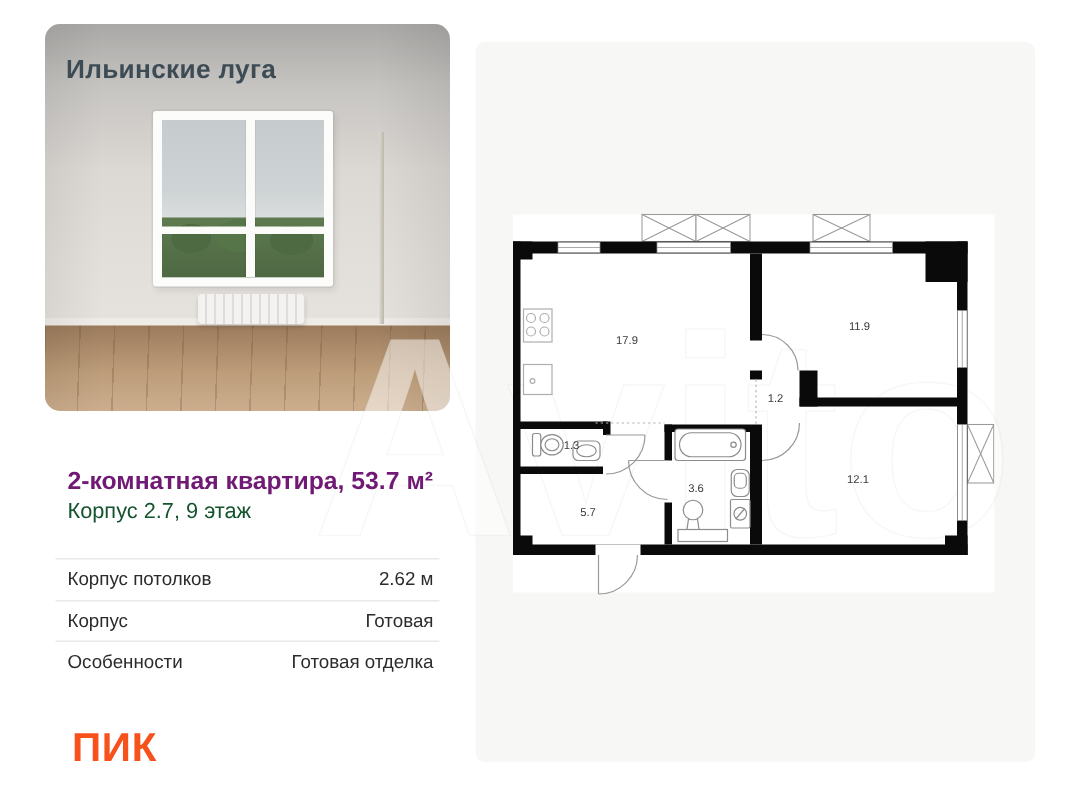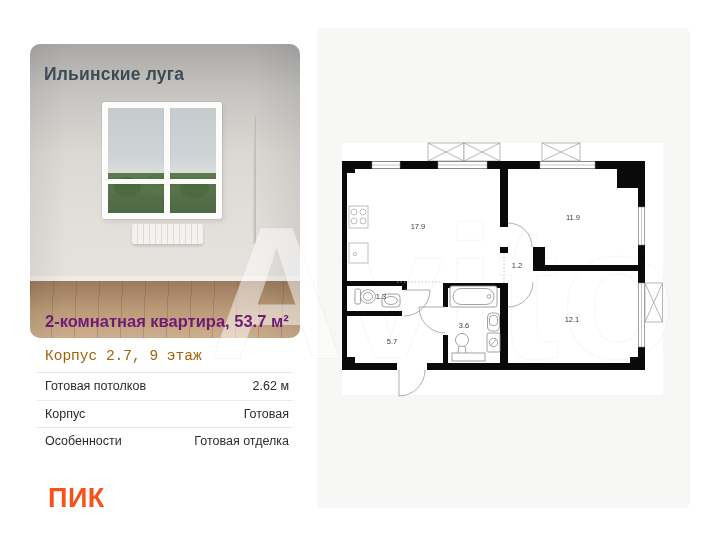--- a/index.html
+++ b/index.html
@@ -1,20 +1,20 @@
 <!DOCTYPE html>
 <html><head>
 <meta charset="utf-8">
 <style>
   html,body{margin:0;padding:0;background:#ffffff;width:720px;height:540px;overflow:hidden;
     font-family:"Liberation Sans", sans-serif;position:relative;}
   .abs{position:absolute;}
 
   
-  .photo-card{left:30px;top:44px;width:270px;height:294px;border-radius:10px;overflow:hidden;
+  .photo-card{left:30px;top:16px;width:270px;height:258px;border-radius:10px;overflow:hidden;
     background:linear-gradient(180deg,#a9a8a6 0%,#c6c4c1 16%,#dcd8d4 38%,#e2deda 60%,#e5e1dd 76%);}
   .photo-vignette{left:0;top:0;right:0;bottom:0;
     background:linear-gradient(90deg,rgba(0,0,0,.06),rgba(0,0,0,0) 14%,rgba(0,0,0,0) 82%,rgba(0,0,0,.07));}
   .photo-floor{left:0;right:0;bottom:0;height:58px;
     background:repeating-linear-gradient(92deg,rgba(110,78,50,.28) 0 1px,rgba(0,0,0,0) 1px 23px),
                linear-gradient(180deg,#9a7a5b 0%,#bc9c79 55%,#ccae8e 100%);}
   .photo-baseboard{left:0;right:0;bottom:57px;height:5px;background:#efece8;}
   .photo-window{left:72px;top:58px;width:120px;height:117px;background:#fcfcfb;border-radius:2px;
     box-shadow:0 0 0 1px rgba(0,0,0,.05), 2px 3px 4px rgba(0,0,0,.08);}
   .pane{left:6px;top:6px;width:108px;height:105px;overflow:hidden;
@@ -27,21 +27,21 @@
   .mullion{left:56px;top:0;bottom:0;width:6px;background:#fbfbfa;box-shadow:0 0 1px rgba(0,0,0,.2);}
   .rail{left:0;right:0;top:71px;height:5px;background:#fbfbfa;box-shadow:0 0 1px rgba(0,0,0,.2);}
   .radiator{left:102px;top:180px;width:71px;height:20px;border-radius:3px;
     background:repeating-linear-gradient(90deg,#f3f2f0 0 5px,#dedcd9 5px 6px);
     box-shadow:0 2px 3px rgba(0,0,0,.14);}
   .pipe{left:223px;top:72px;width:3px;height:128px;background:linear-gradient(90deg,#dbd6ce,#beb8ac);}
   .photo-label{left:14px;top:20px;font-size:17.5px;font-weight:700;color:#3d4b55;letter-spacing:.2px;}
 
   
   .title{left:45px;top:312px;width:260px;font-size:16.5px;font-weight:700;color:#701a75;}
-  .subtitle{left:45px;top:348px;width:260px;font-size:14.5px;color:#a16207;font-family:Liberation Mono, monospace;}
+  .subtitle{left:45px;top:333px;width:260px;font-size:14.5px;color:#14532d;}
   .spec-table{left:37px;top:372px;width:256px;}
   .spec-row{display:flex;justify-content:space-between;align-items:center;height:26.5px;
     border-top:1px solid #e9e9e7;font-size:12.5px;color:#2b2b2b;padding:0 4px 0 8px;}
   .spec-value{text-align:center;}
   .pik-logo{left:48px;top:483px;font-size:27px;font-weight:800;color:#f7511c;letter-spacing:.5px;}
 
   
   .plan-panel{left:317px;top:28px;width:373px;height:480px;background:#f7f7f5;border-radius:6px;}
   .plan-card{left:342px;top:143px;width:321px;height:252px;background:#ffffff;}
   .plan-svg{left:342px;top:138px;width:321px;height:262px;}
@@ -76,21 +76,21 @@
   <div class="abs photo-label">Ильинские луга</div>
 </div>
 
 <div class="abs watermark">Avito</div>
 
 <div class="abs title">2-комнатная квартира, 53.7 м²</div>
 <div class="abs subtitle">Корпус 2.7, 9 этаж</div>
 
 <div class="abs spec-table">
   <div class="spec-row">
-    <span class="spec-label">Готовая потолков</span>
+    <span class="spec-label">Корпус потолков</span>
     <span class="spec-value">2.62 м</span>
   </div>
   <div class="spec-row">
     <span class="spec-label">Корпус</span>
     <span class="spec-value">Готовая</span>
   </div>
   <div class="spec-row">
     <span class="spec-label">Особенности</span>
     <span class="spec-value">Готовая отделка</span>
   </div>

